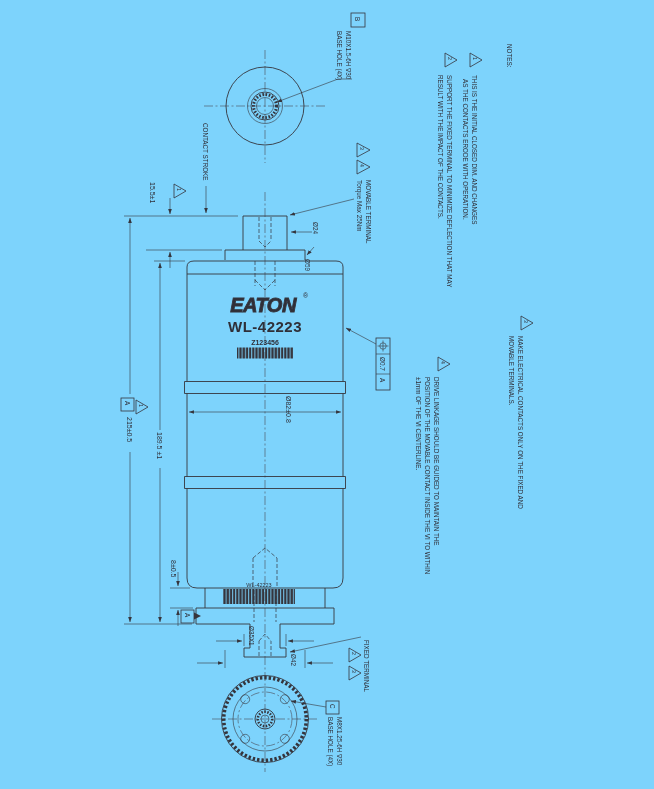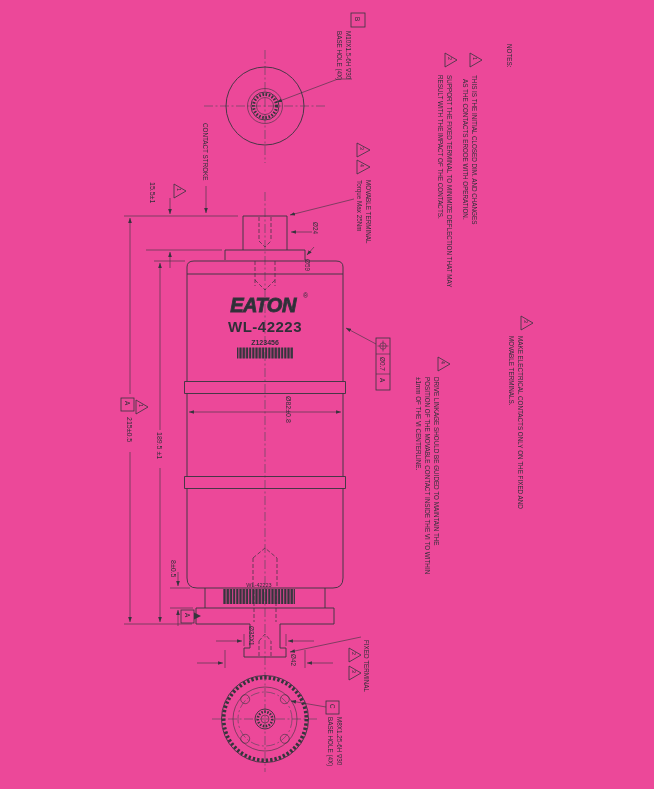--- a/index.html
+++ b/index.html
@@ -1,16 +1,16 @@
 <!DOCTYPE html>
 <html><head>
 <meta charset="utf-8">
 <style>
   html,body{margin:0;padding:0;background:#fff;}
-  #sheet{position:relative;width:654px;height:789px;background:#ec4899;overflow:hidden;
+  #sheet{position:relative;width:654px;height:789px;background:#7dd3fc;overflow:hidden;
          font-family:"Liberation Sans",sans-serif;}
   svg text{fill:#2f2f38;}
   .ln{stroke:#35353d;stroke-width:0.9;fill:none;}
   .thin{stroke:#35353d;stroke-width:0.6;fill:none;}
   .dim{stroke:#35353d;stroke-width:0.6;fill:none;}
   .hid{stroke:#35353d;stroke-width:0.7;fill:none;stroke-dasharray:4 2;}
   .cl{stroke:#4a4a55;stroke-width:0.6;fill:none;stroke-dasharray:9 2.5 2 2.5;}
   .knurl{stroke:#35353d;fill:none;}
   .rt{font-size:6.3px;}
   .rtd{font-size:7px;}

